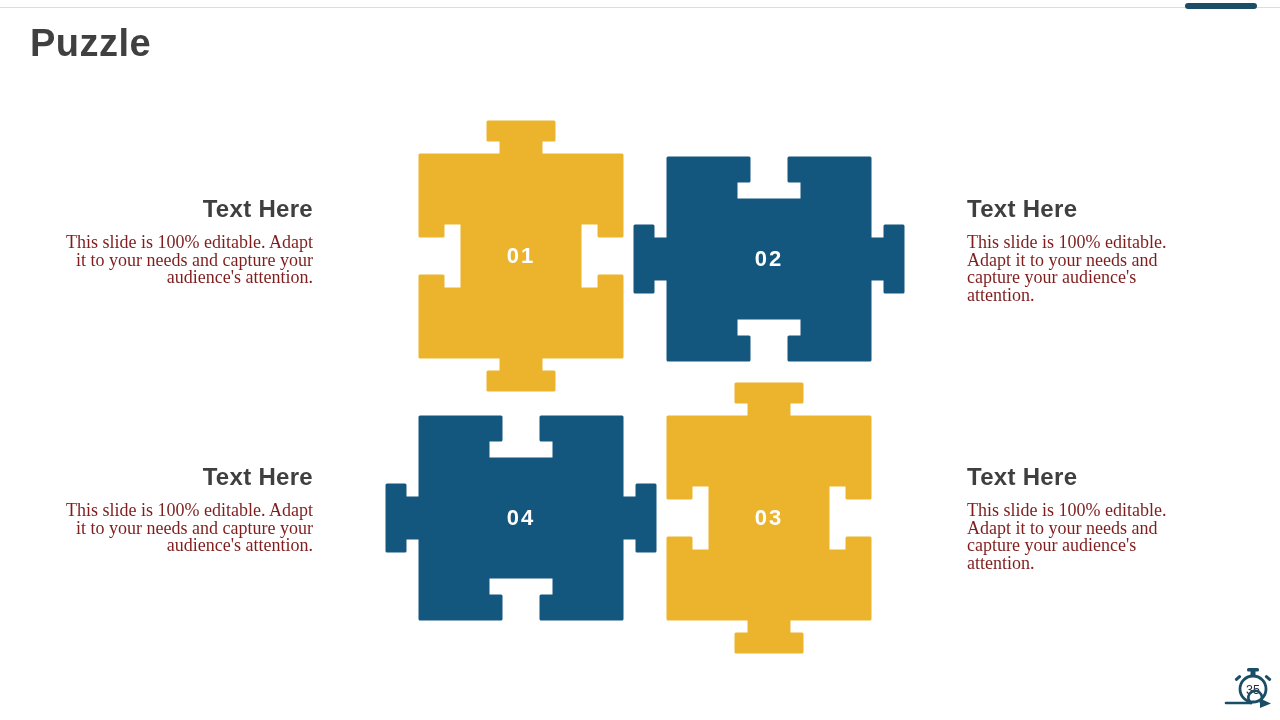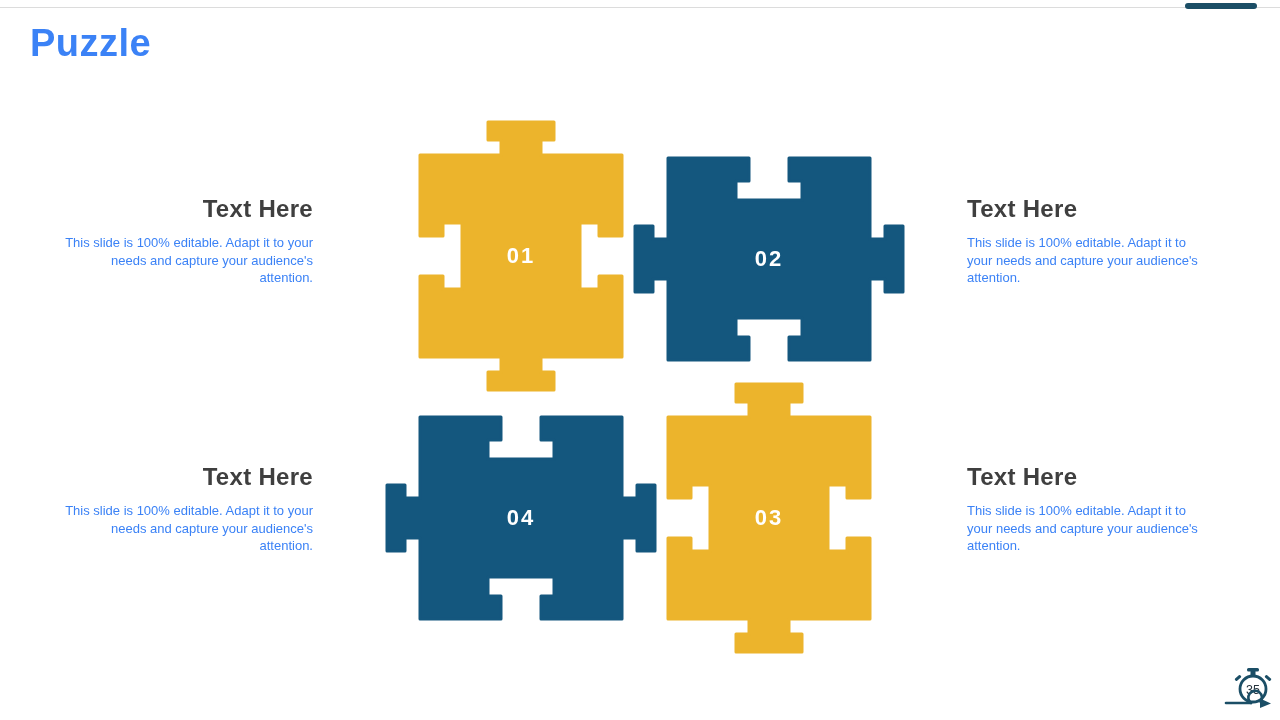--- a/index.html
+++ b/index.html
@@ -5,27 +5,27 @@
   * { margin:0; padding:0; box-sizing:border-box; }
   html,body { background:#f0f0f0; }
   .slide {
     position:relative; width:1280px; height:720px; background:#ffffff;
     font-family:"Liberation Sans", sans-serif; overflow:hidden; margin:0 auto;
   }
   .top-line { position:absolute; top:7px; left:0; width:1280px; height:1px; background:#dcdcdc; }
   .top-accent { position:absolute; top:3px; left:1185px; width:72px; height:6px; border-radius:3px; background:#1b4e66; }
   .title {
     position:absolute; left:30px; top:22px; font-size:38px; font-weight:bold;
-    color:#3b82f6; letter-spacing:0.5px;
+    color:#404040; letter-spacing:0.5px;
   }
   .text-block { position:absolute; width:254px; }
   .tb-left  { text-align:right; }
   .tb-right { text-align:left; width:240px; }
   .tb-heading { font-size:24px; font-weight:bold; color:#3f3f3f; line-height:22px; margin-bottom:14px; letter-spacing:0.3px; }
-  .tb-body { font-size:13px; line-height:17.5px; color:#3b82f6; }
+  .tb-body { font-size:18px; line-height:17.5px; color:#7f1d1d;font-family:Liberation Serif, serif; }
   #tb-top-left  { left:59px;  top:198px; }
   #tb-top-right { left:967px; top:198px; }
   #tb-bot-left  { left:59px;  top:466px; }
   #tb-bot-right { left:967px; top:466px; }
   .puzzle-svg { position:absolute; left:370px; top:105px; width:545px; height:560px; }
   .piece-num {
     position:absolute; width:100px; height:40px; display:flex; align-items:center; justify-content:center;
     color:#ffffff; font-size:22px; font-weight:bold; letter-spacing:2px;
   }
   #num-01 { left:471px; top:236px; }

